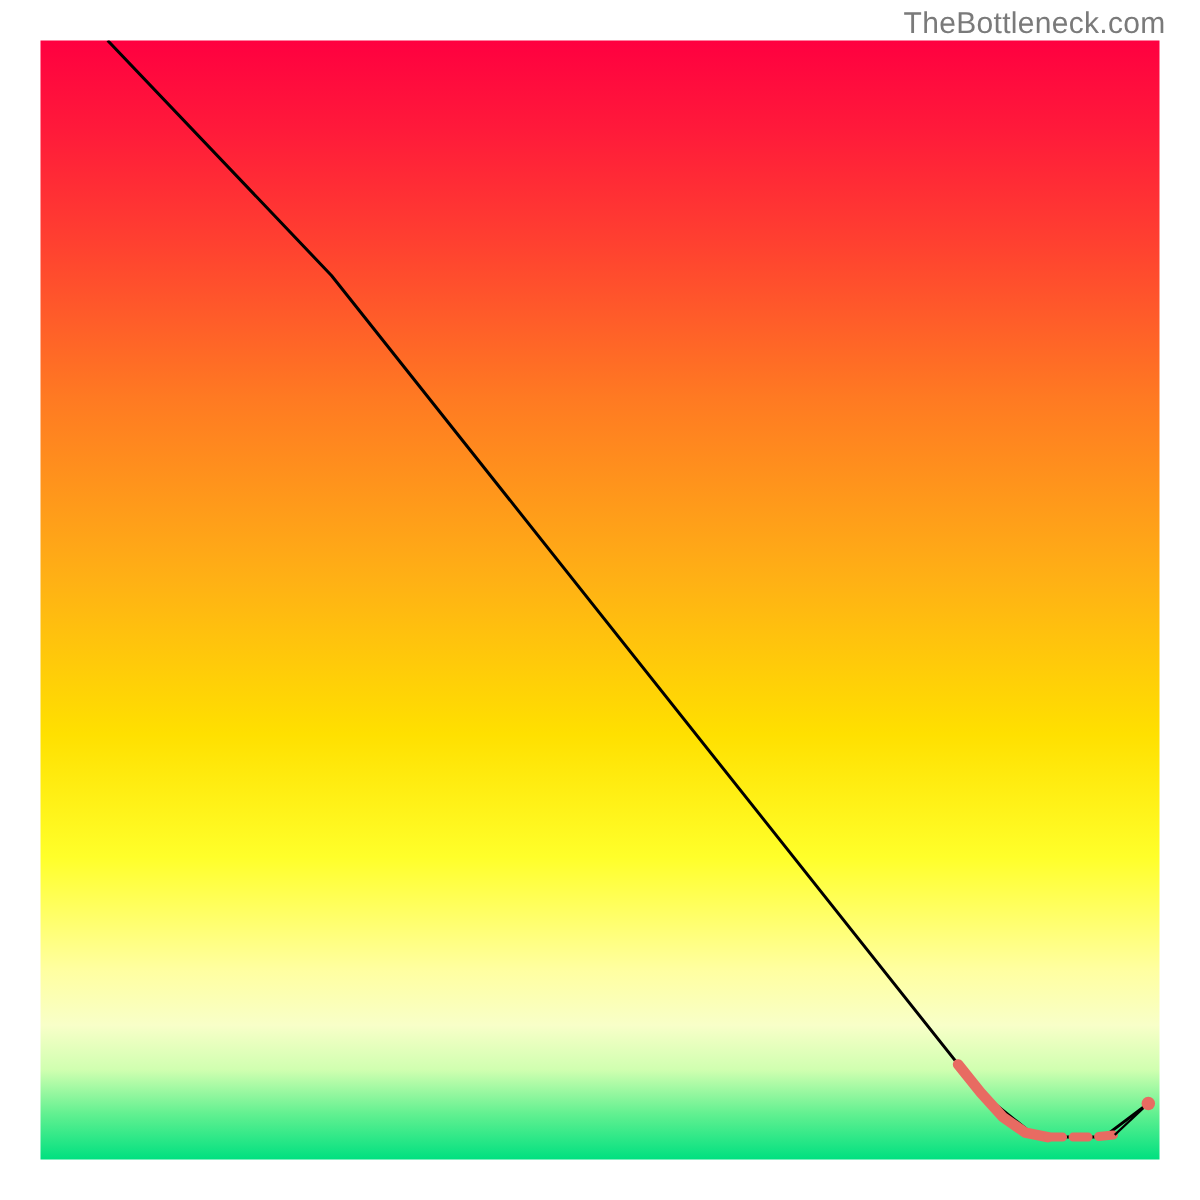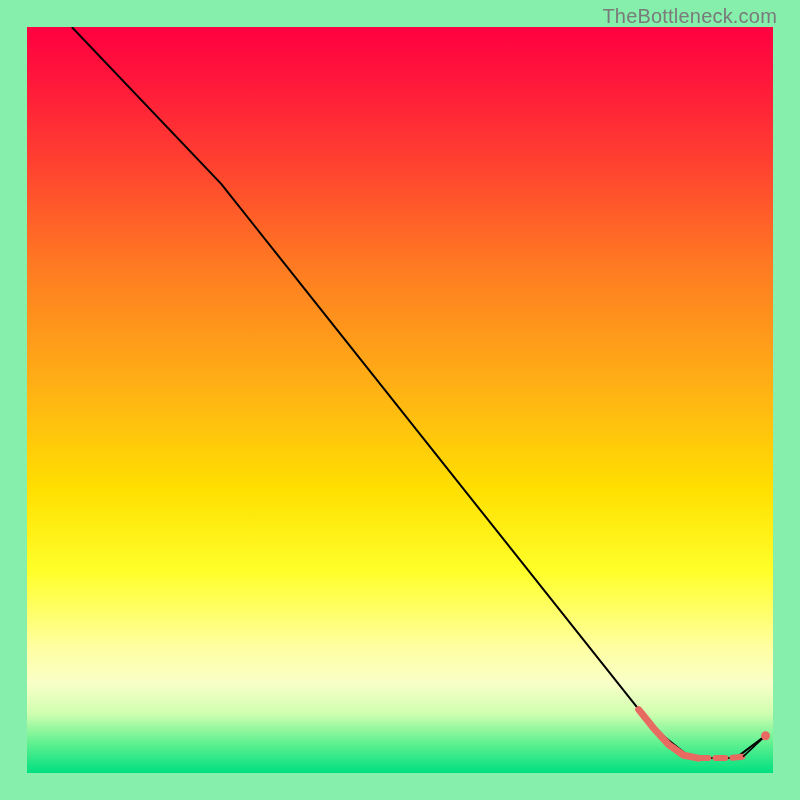--- a/index.html
+++ b/index.html
@@ -10,21 +10,21 @@
     height: 800px;
     position: relative;
     font-family: Arial, Helvetica, sans-serif;
   }
   .frame {
     position: absolute;
     top: 0;
     left: 0;
     width: 800px;
     height: 800px;
-    background: #86efac;
+    background: #ffffff;
   }
   .plot {
     position: absolute;
     left: 27px;
     top: 27px;
     width: 746px;
     height: 746px;
     background: linear-gradient(to bottom,
       #ff0040 0%,
       #ff1a3a 8%,

